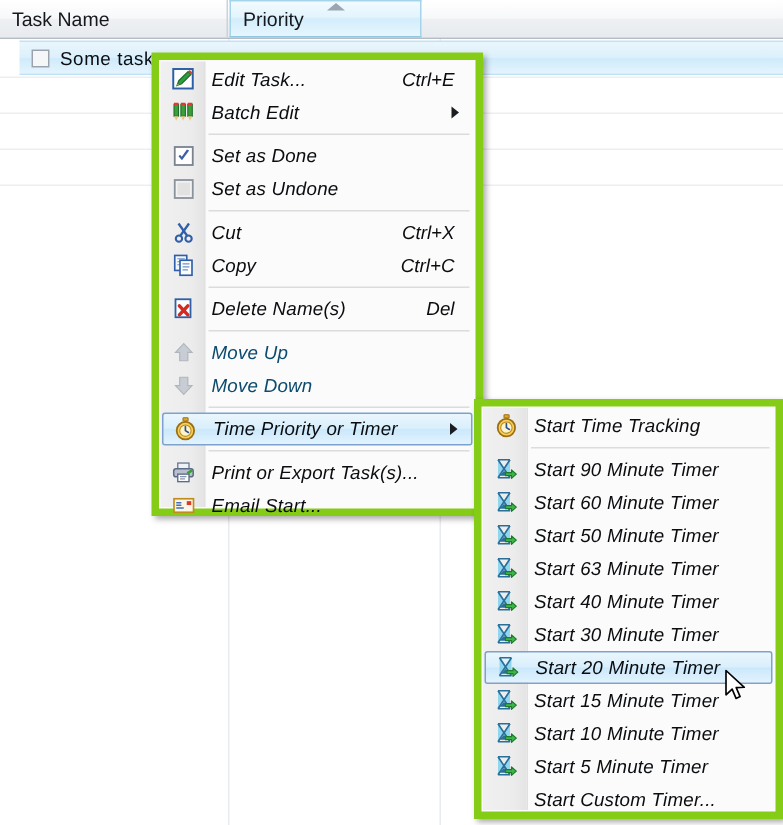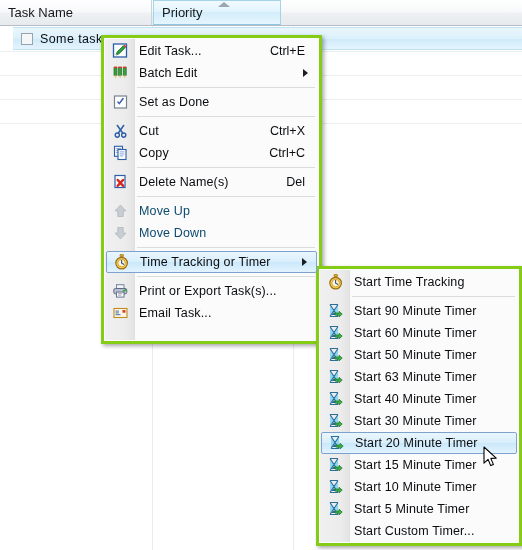--- a/index.html
+++ b/index.html
@@ -47,23 +47,23 @@
   .row-chk{
     width:12px;height:12px;margin-left:8px;margin-right:7px;
     background:#f4f6f8;border:1px solid #9aa3ad;box-sizing:border-box;
     flex:0 0 auto;
   }
   .row-label{font-size:12.5px;color:#0b0d10;letter-spacing:.4px;}
 
   
   .menu{
     position:absolute;background:#fbfbfb;
-    border:3px solid #84cc16;
+    border:5px solid #84cc16;
     box-shadow:2px 2px 4px rgba(0,0,0,.34);
-    padding:2px 0;box-sizing:border-box;
+    padding:2px 0;box-sizing:border-box;font-style:italic;
   }
   .menu .gutter{
     position:absolute;left:1px;top:1px;bottom:1px;width:29px;
     background:linear-gradient(to right,#f0f0f0 0%,#ececec 70%,#e4e4e4 100%);
     border-right:1px solid #e0e0e0;
   }
   #main-menu{left:101px;top:35px;width:221px;height:309px;}
   #sub-menu{left:316px;top:266px;width:206px;height:280px;}
 
   .mi{
@@ -164,20 +164,29 @@
   <div class="mi">
     <span class="ico">
         <svg width="17" height="17" viewBox="0 0 17 17">
       <rect x="2.5" y="2.5" width="12" height="12" fill="#fff" stroke="#7a8290" stroke-width="1.2"></rect>
       <path d="M5 8.6 L7.3 11.3 L12.1 4.9 L10.6 4.2 L7.2 9 L6 7.6 Z" fill="#3b5fa8"></path>
     </svg>
       </span>
     <span class="mlabel">Set as Done</span>
   </div>
 
+  <div class="mi">
+    <span class="ico">
+        <svg width="17" height="17" viewBox="0 0 17 17">
+      <rect x="2.5" y="2.5" width="12" height="12" fill="#f2f2f2" stroke="#8a929c" stroke-width="1.2"></rect>
+      <rect x="4.3" y="4.3" width="8.4" height="8.4" fill="#e2e2e2"></rect>
+    </svg>
+      </span>
+    <span class="mlabel">Set as Undone</span>
+  </div>
 
   <div class="sep"></div>
 
   <div class="mi">
     <span class="ico">
         <svg width="17" height="17" viewBox="0 0 17 17">
       <path d="M5 2.5 L11 11" stroke="#2f5fa8" stroke-width="1.5" fill="none"></path>
       <path d="M12 2.5 L6 11" stroke="#2f5fa8" stroke-width="1.5" fill="none"></path>
       <circle cx="5.3" cy="12.6" r="2.1" fill="none" stroke="#2f5fa8" stroke-width="1.4"></circle>
       <circle cx="11.7" cy="12.6" r="2.1" fill="none" stroke="#2f5fa8" stroke-width="1.4"></circle>
@@ -237,21 +246,21 @@
 
   <div class="mi hl">
     <span class="ico">
         <svg width="17" height="17" viewBox="0 0 17 17">
       <rect x="7" y="1" width="3.4" height="2.2" rx=".5" fill="#e0a72c" stroke="#9c6f12" stroke-width=".7"></rect>
       <circle cx="8.6" cy="9.6" r="5.8" fill="#f7cf5a" stroke="#9c6f12" stroke-width="1.2"></circle>
       <circle cx="8.6" cy="9.6" r="3.8" fill="#fdf3cc" stroke="#b9891b" stroke-width=".7"></circle>
       <path d="M8.6 9.6 L8.6 6.9 M8.6 9.6 L10.6 10.8" stroke="#2b4f8f" stroke-width="1.1" stroke-linecap="round"></path>
     </svg>
       </span>
-    <span class="mlabel">Time Tracking or Timer</span>
+    <span class="mlabel">Time Priority or Timer</span>
     <span class="arrow"></span>
   </div>
 
   <div class="sep"></div>
 
   <div class="mi">
     <span class="ico">
         <svg width="17" height="17" viewBox="0 0 17 17">
       <rect x="4.5" y="2.2" width="7.5" height="4" fill="#eef1f6" stroke="#6d7b95" stroke-width=".9"></rect>
       <rect x="1.8" y="6" width="13" height="5.4" rx="1.6" fill="#b8bfd0" stroke="#5d6a85" stroke-width="1"></rect>
@@ -264,21 +273,21 @@
   </div>
 
   <div class="mi">
     <span class="ico">
         <svg width="17" height="17" viewBox="0 0 17 17">
       <rect x="2" y="4" width="13" height="9" fill="#fdf6e6" stroke="#c28b1e" stroke-width="1.1"></rect>
       <path d="M3.5 6.6 h3.4 M3.5 8.4 h3.4 M3.5 10.2 h5" stroke="#3f6fb5" stroke-width="1"></path>
       <rect x="10.5" y="5.6" width="3" height="2.6" fill="#d83a2c"></rect>
     </svg>
       </span>
-    <span class="mlabel">Email Task...</span>
+    <span class="mlabel">Email Start...</span>
   </div>
 </div>
 
 <div class="menu" id="sub-menu">
   <div class="gutter"></div>
 
   <div class="mi">
     <span class="ico">
         <svg width="17" height="17" viewBox="0 0 17 17">
       <rect x="7" y="1" width="3.4" height="2.2" rx=".5" fill="#e0a72c" stroke="#9c6f12" stroke-width=".7"></rect>

